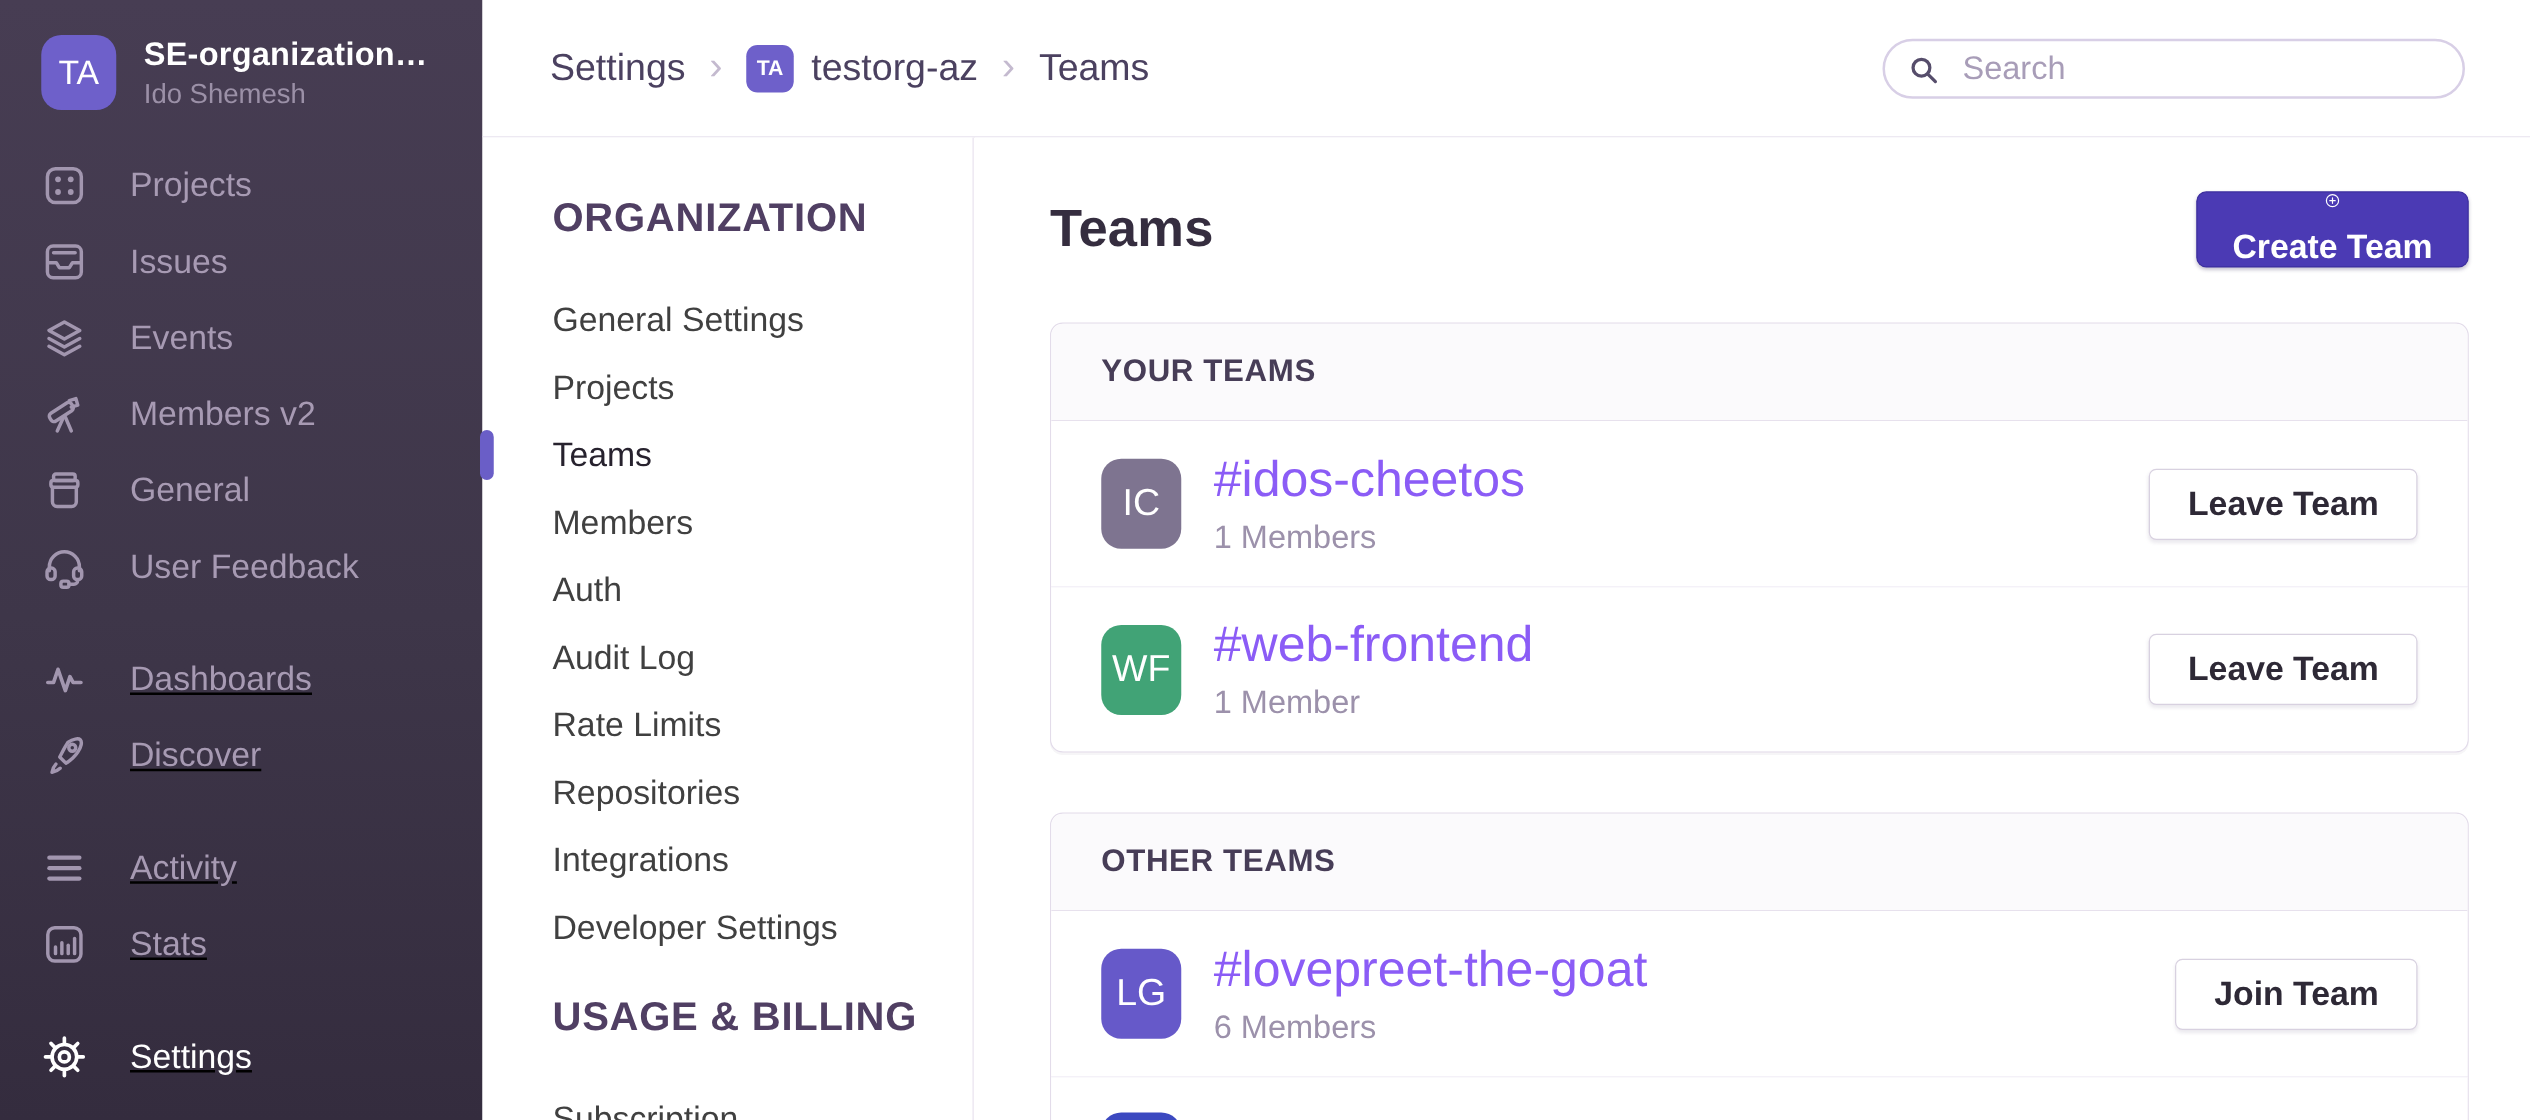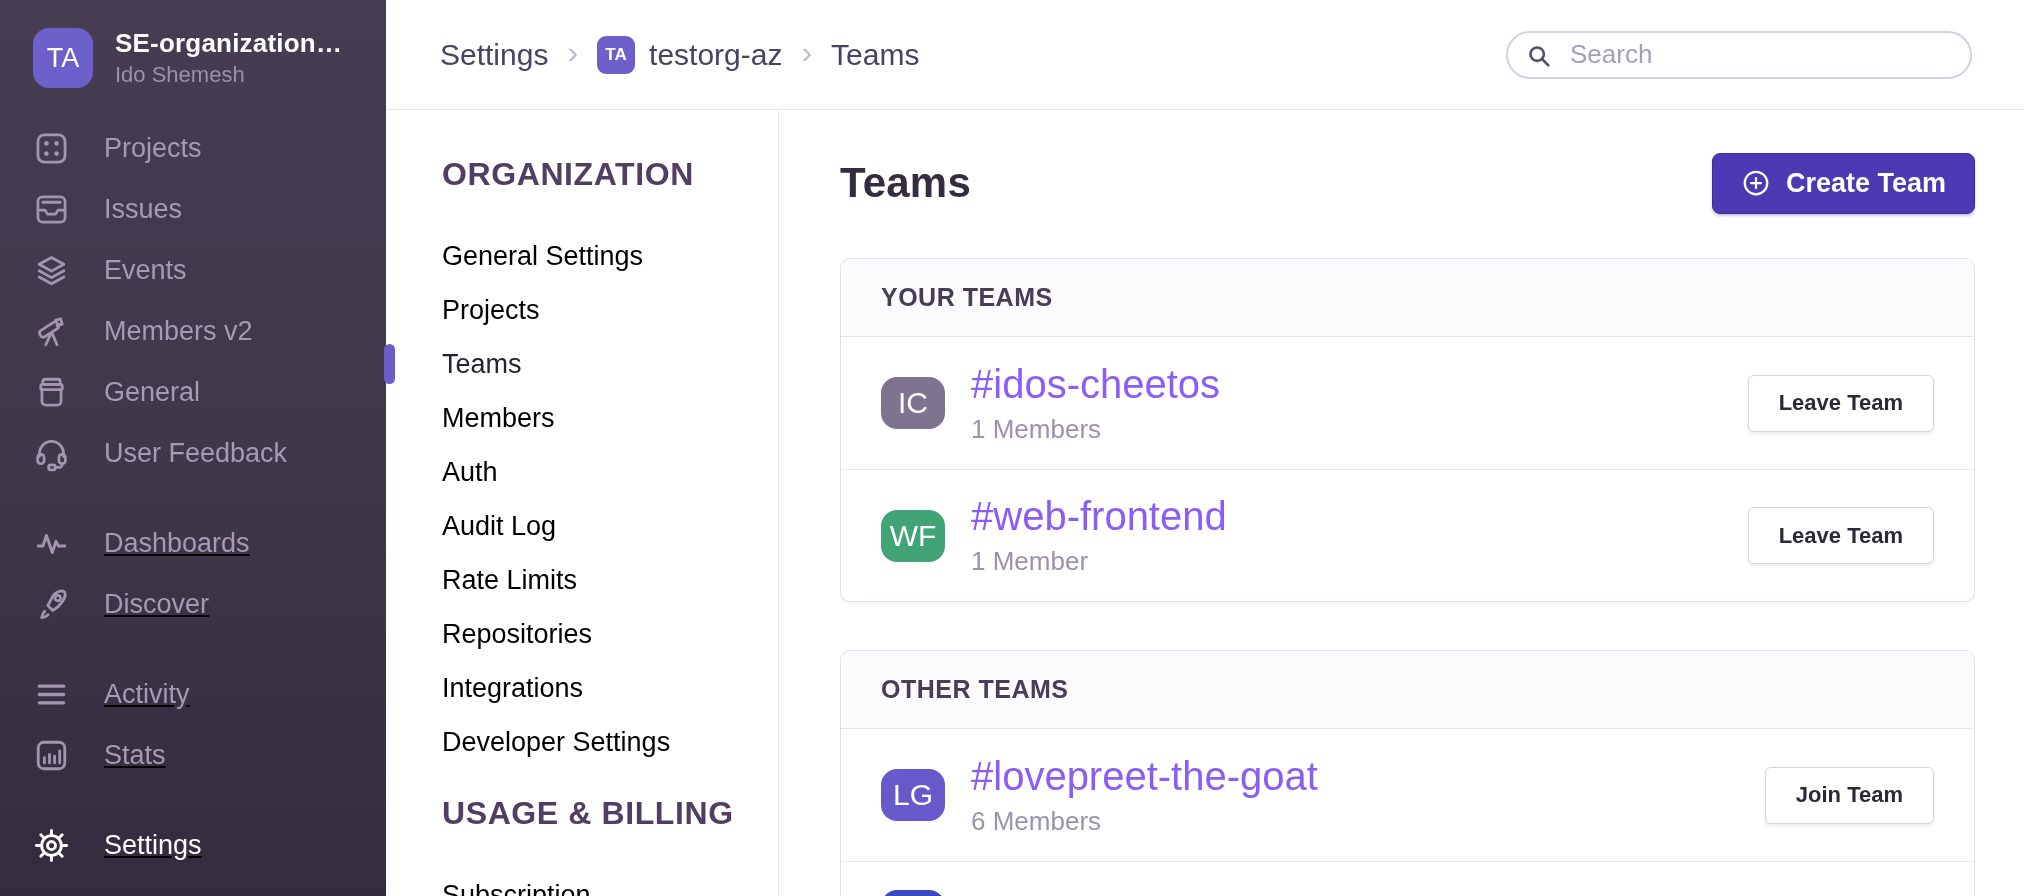--- a/index.html
+++ b/index.html
@@ -38,54 +38,54 @@
     font-family:"Liberation Sans",sans-serif; }
   .search-input::placeholder { color:#a89db8; }
   .search-icon { position:absolute; left:20px; top:12px; width:26px; height:26px; }
 
   
   .settings-nav { position:absolute; left:386px; top:110px; width:393px; height:786px;
     background:#fff; border-right:1px solid #eae4f0; padding-left:56px; }
   .snav-heading { margin:46px 0 36px; font-size:32px; font-weight:700; letter-spacing:.6px;
     color:#503f63; }
   .snav-list { list-style:none; }
-  .snav-item { height:54px; display:flex; align-items:center; font-size:27px; color:#000000;
+  .snav-item { height:54px; display:flex; align-items:center; font-size:27px; color:#404040;
     cursor:pointer; position:relative; }
   .snav-item.active { color:#27222e; font-weight:500; }
   .active-pill { position:absolute; left:-58px; top:7px; width:11px; height:40px;
     border-radius:8px; background:#6a5ec7; }
 
   
   .main { position:absolute; left:780px; top:110px; width:1244px; height:786px;
     background:#fff; padding:0 49px 0 60px; overflow:hidden; }
   .main-header { margin-top:42px; height:62px; display:flex; align-items:center;
     justify-content:space-between; }
   .page-title { font-size:42px; font-weight:700; color:#352d3f; letter-spacing:.2px; }
   .create-btn { height:61px; display:flex; align-items:center; gap:15px; padding:0 28px;
     background:#4b3ab4; border:1px solid #3c2e9e; border-radius:8px; color:#fff;
     font-size:27px; font-weight:700; cursor:pointer; font-family:"Liberation Sans",sans-serif;
-    box-shadow:0 2px 3px rgba(40,22,80,.25); }
+    box-shadow:0 2px 3px rgba(40,22,80,.25);flex-direction:column; }
   .create-btn svg { width:30px; height:30px; }
 
   .panel { margin-top:44px; border:1px solid #e3dcea; border-radius:10px;
     box-shadow:0 2px 0 rgba(37,11,54,.04); background:#fff; }
   .panel + .panel { margin-top:48px; }
   .panel-header { height:78px; display:flex; align-items:center; padding:0 40px;
     background:#fbfafc; border-bottom:1px solid #e7e1ed; border-radius:10px 10px 0 0;
     font-size:25px; font-weight:700; letter-spacing:.5px; color:#473d57; }
   .team-row { height:132px; display:flex; align-items:center; padding:0 40px; background:#fff; }
   .team-row + .team-row { border-top:1px solid #ece7f2; }
   .team-row:last-child { border-radius:0 0 10px 10px; }
-  .team-avatar { width:64px; height:52px; border-radius:16px; color:#fff; font-size:30px;
+  .team-avatar { width:64px; height:72px; border-radius:16px; color:#fff; font-size:30px;
     display:flex; align-items:center; justify-content:center; flex:0 0 auto; }
   .team-info { margin-left:26px; }
   .team-link { font-size:40px; color:#8b5cf6; font-weight:400; text-decoration:none; cursor:pointer; display:block; }
   .team-members { font-size:26px; color:#9c91ab; margin-top:7px; }
   .team-action { margin-left:auto; height:57px; padding:0 30px; background:#fff;
-    border:1px solid #d8d1e0; border-radius:6px; font-size:22px; font-weight:700; color:#2e2936;
+    border:1px solid #d8d1e0; border-radius:6px; font-size:27px; font-weight:700; color:#2e2936;
     cursor:pointer; font-family:"Liberation Sans",sans-serif;
     box-shadow:0 2px 3px rgba(112,102,132,.14);text-align:right; }
   .team-row.partial { height:80px; align-items:flex-start; padding-top:28px; border-top:1px solid #ece7f2; }
 </style>
 </head>
 <body>
 
 <div class="sidebar">
   <div class="org-header">
     <div class="org-avatar">TA</div>

